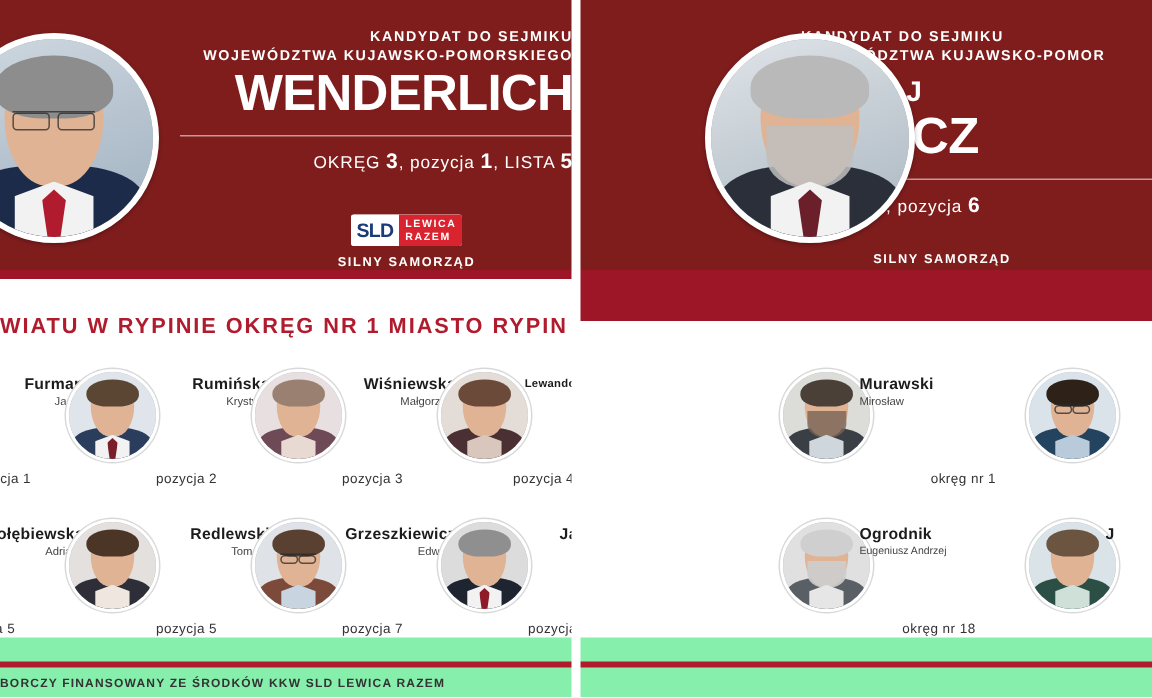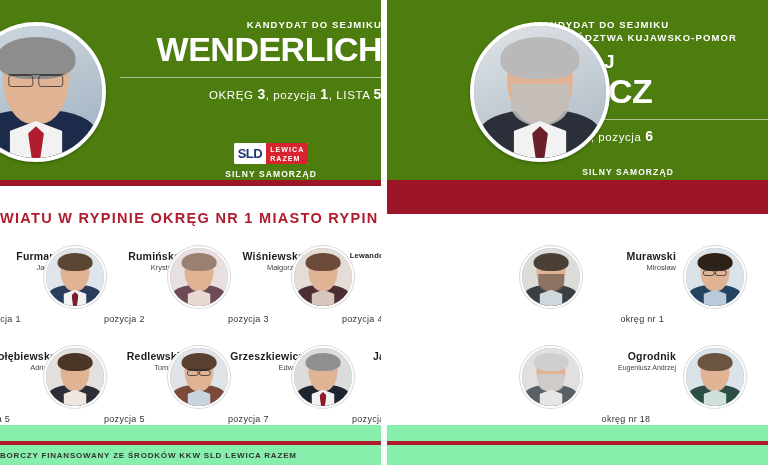--- a/index.html
+++ b/index.html
@@ -31,21 +31,21 @@
     width: 6px; height: 465px;
     background: #ffffff;
     z-index: 40;
   }
 
   
   .hero {
     position: absolute;
     left: 0; top: 0;
     width: 384px; height: 214px;
-    background: #4d7c0f;
+    background: #7f1d1d;
     overflow: hidden;
   }
   .hero::after {
     
     content: "";
     position: absolute;
     left: 0; bottom: 0;
     width: 100%; height: 34px;
     background: #9d1628;
   }
@@ -223,21 +223,21 @@
     color: #333333;
     letter-spacing: 0.3px;
   }
   
   .left-cell .cand-txt { left: 0; text-align: right; }
   .left-cell .cand-photo { right: 0; }
   .left-cell .cand-pos { left: 0; top: 70px; text-align: left; width: 76px; }
 
   
   .right-cell .cand-photo { left: 0; }
-  .right-cell .cand-txt { left: 80px; text-align: right; }
+  .right-cell .cand-txt { left: 53px; }
   .right-cell .cand-pos { left: 68px; top: 70px; text-align: right; width: 76px; }
 
   
   .footer {
     position: absolute;
     left: 0; bottom: 0;
     width: 384px; height: 40px;
     background: #86efac;
   }
   .footer-red {
@@ -325,20 +325,21 @@
 </head>
 <body>
 
 <div class="poster">
 
   <div class="panel panel-left">
 
     <div class="hero">
       <div class="hero-texts">
         <div class="kand-line">KANDYDAT DO SEJMIKU</div>
+        <div class="kand-line">WOJEWÓDZTWA KUJAWSKO-POMORSKIEGO</div>
         <div class="surname">WENDERLICH</div>
         <div class="okreg-bar">
           <span>OKRĘG</span>
           <b>3</b>,
           <span>pozycja</span>
           <b>1</b>,
           <span>LISTA</span>
           <b>5</b>
         </div>
       </div>

